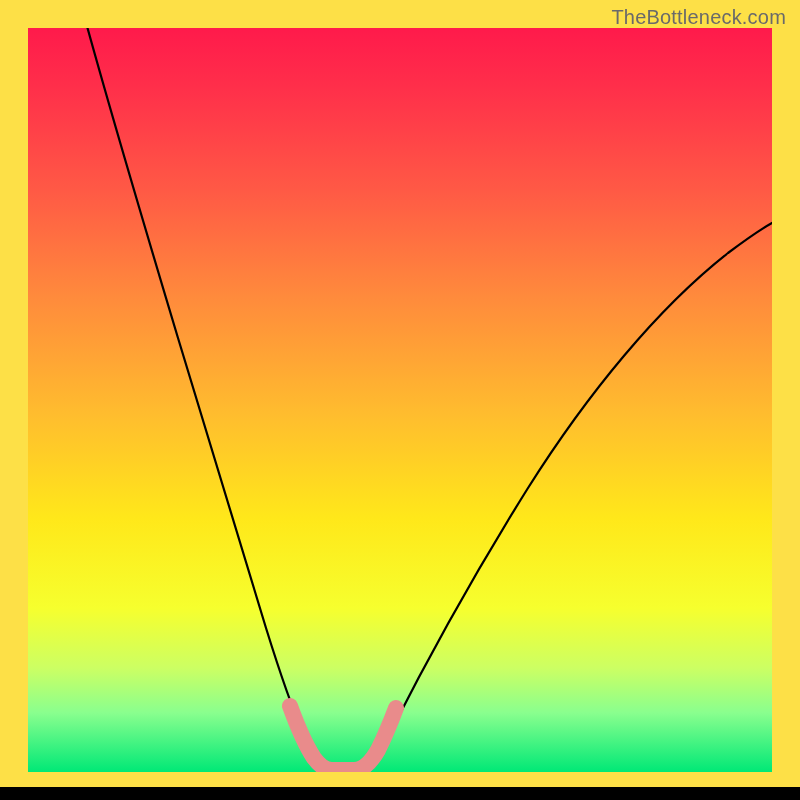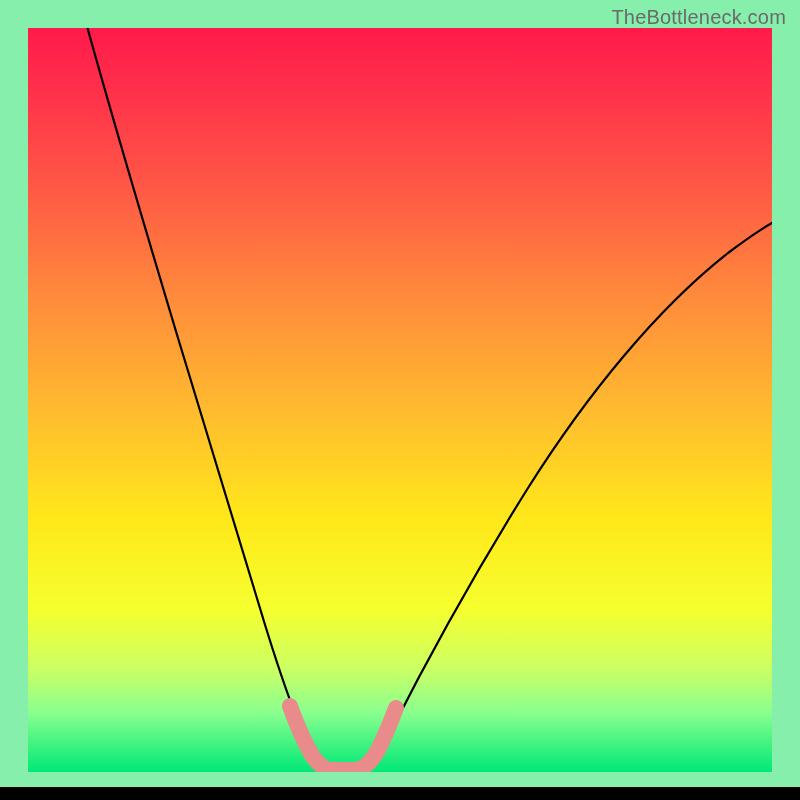--- a/index.html
+++ b/index.html
@@ -8,21 +8,21 @@
     width: 800px;
     height: 800px;
     overflow: hidden;
     background: #000;
     font-family: Arial, Helvetica, sans-serif;
   }
   .stage {
     position: relative;
     width: 800px;
     height: 787px;
-    background: #86efac;
+    background: #fde047;
   }
   .plot-area {
     position: absolute;
     left: 28px;
     top: 28px;
     width: 744px;
     height: 744px;
     overflow: hidden;
   }
   .gradient {

